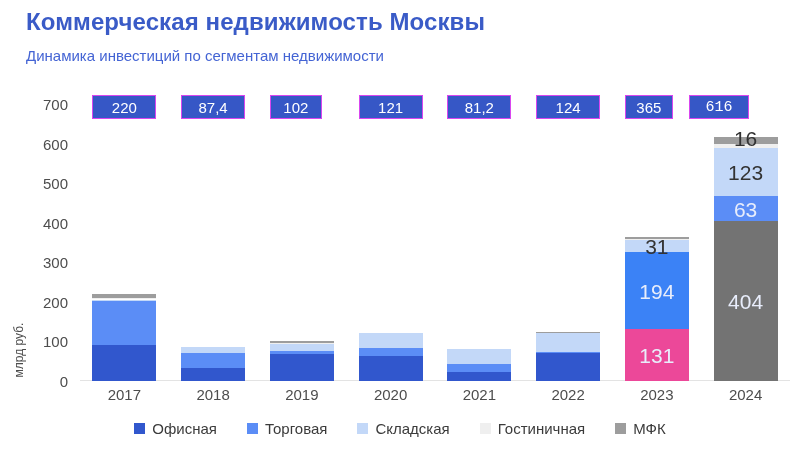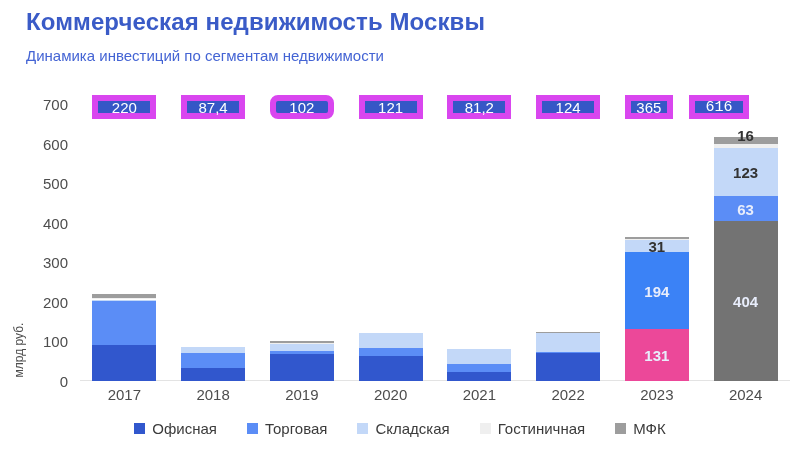--- a/index.html
+++ b/index.html
@@ -50,29 +50,29 @@
   .xlabel {
     position:absolute; top:0; transform:translateX(-50%);
     font-size:15px; color:#4D4D4D; text-align:center; white-space:nowrap;
   }
 
   .bar-group { position:absolute; bottom:0; }
   .seg { position:absolute; left:0; width:100%; }
   .seg-label {
     position:absolute; left:0; right:0; top:50%;
     transform:translateY(-50%);
-    text-align:center; font-size:15px; line-height:1;
-    pointer-events:none; white-space:nowrap;font-weight:bold;
+    text-align:center; font-size:21px; line-height:1;
+    pointer-events:none; white-space:nowrap;
   }
   .seg-label.on-dark { color:#E8EDFB; }
   .seg-label.on-light { color:#333333; }
 
   .total-box {
     position:absolute; height:24px;
-    background:#3657C6; border:6px solid #d946ef;
+    background:#3657C6; border:1px solid #d946ef;
     display:flex; align-items:center; justify-content:center;
     color:#ffffff; font-size:15px;
   }
 
   .legend {
     position:absolute; left:0; top:420px; width:800px;
     display:flex; justify-content:center; align-items:center; gap:30px;
   }
   .legend-item { display:flex; align-items:center; gap:7px; }
   .legend-swatch { width:11px; height:11px; display:inline-block; }
@@ -119,21 +119,21 @@
       <div class="total-box" style="left: 101.125px; width: 64px; top: -9px;">
         <span>87,4</span>
       </div>
       <div class="bar-group" style="left: 189.875px; width: 64px; height: 277px;">
         <div class="seg" style="height: 26.9086px; bottom: 0px; background: rgb(49, 87, 205);"></div>
         <div class="seg" style="height: 3.16571px; bottom: 26.9086px; background: rgb(91, 141, 246);"></div>
         <div class="seg" style="height: 7.12286px; bottom: 30.0743px; background: rgb(195, 216, 248);"></div>
         <div class="seg" style="height: 0.791429px; bottom: 37.1971px; background: rgb(239, 239, 239);"></div>
         <div class="seg" style="height: 1.58286px; bottom: 37.9886px; background: rgb(157, 157, 157);"></div>
       </div>
-      <div class="total-box" style="left: 189.875px; width: 64px; top: -9px; border-radius: 8px;">
+      <div class="total-box" style="left: 189.875px; width: 52px; top: -9px;">
         <span>102</span>
       </div>
       <div class="bar-group" style="left: 278.625px; width: 64px; height: 277px;">
         <div class="seg" style="height: 24.5343px; bottom: 0px; background: rgb(49, 87, 205);"></div>
         <div class="seg" style="height: 8.70571px; bottom: 24.5343px; background: rgb(91, 141, 246);"></div>
         <div class="seg" style="height: 15.0371px; bottom: 33.24px; background: rgb(195, 216, 248);"></div>
       </div>
       <div class="total-box" style="left: 278.625px; width: 64px; top: -9px;">
         <span>121</span>
       </div>

